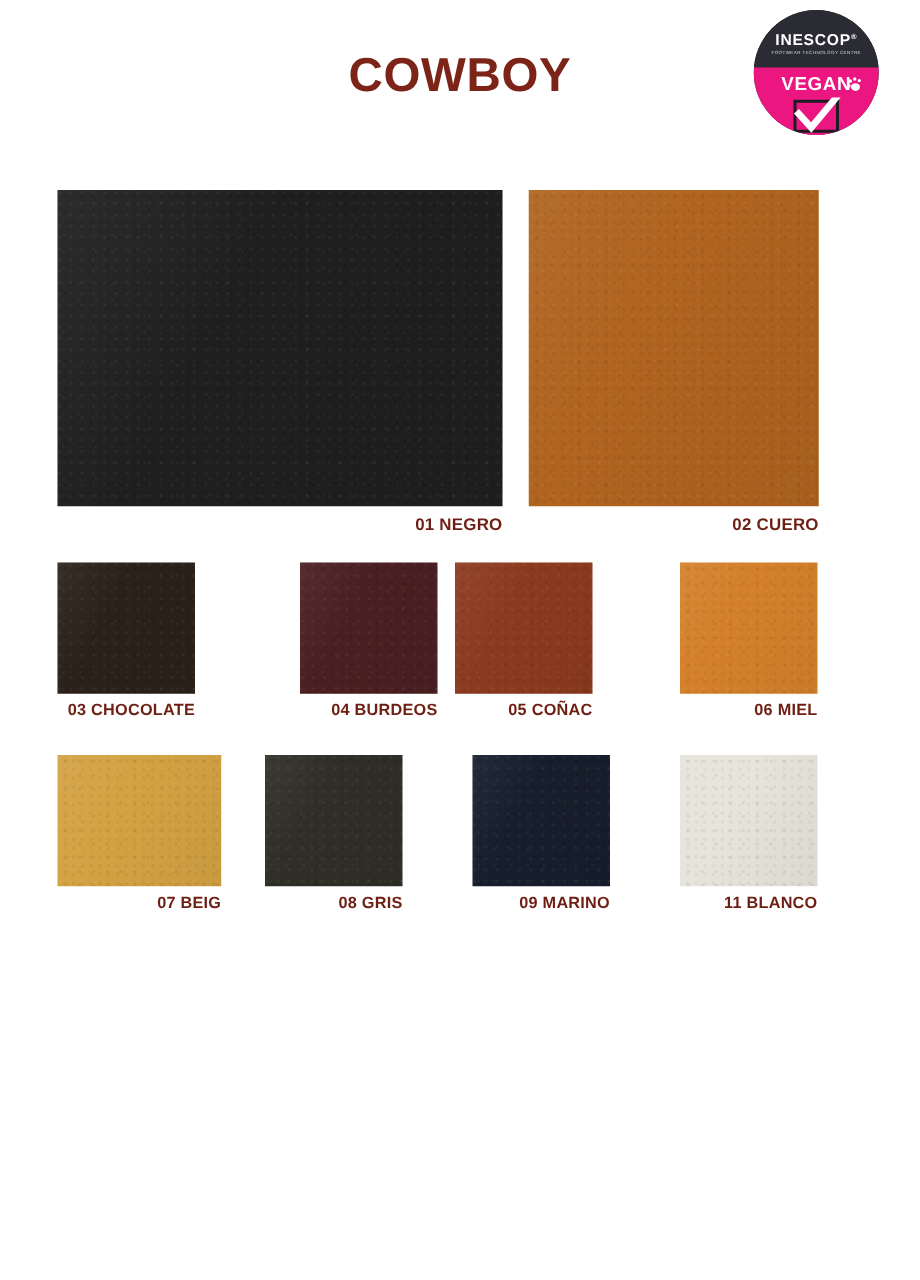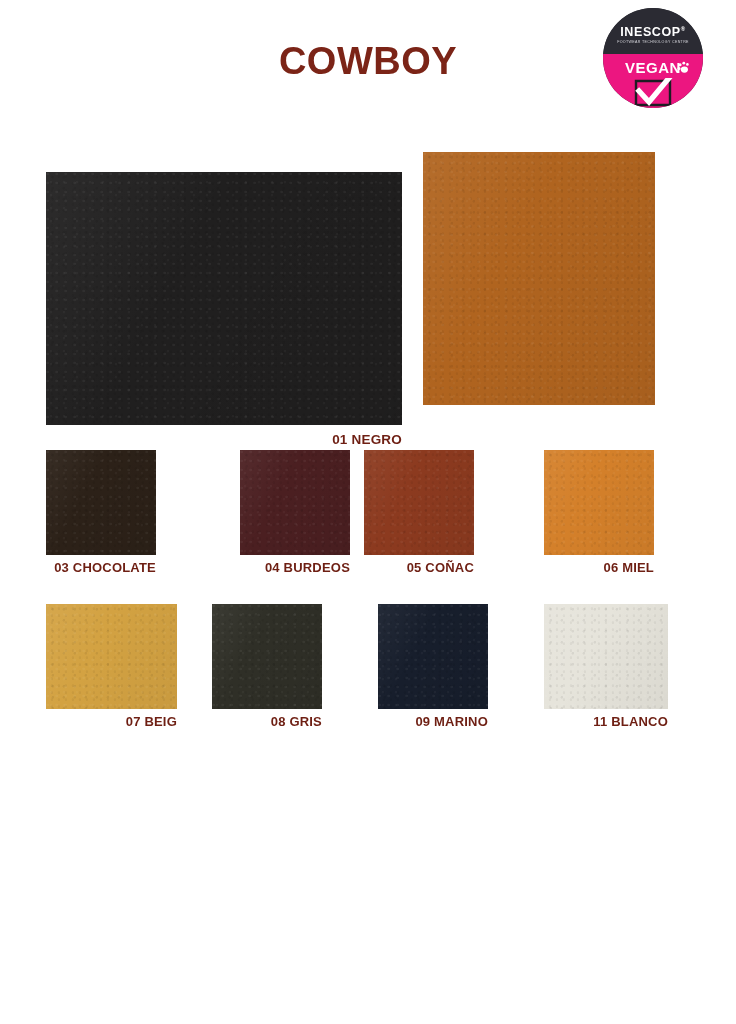--- a/index.html
+++ b/index.html
@@ -203,27 +203,28 @@
       </svg>
       <svg class="check-icon" viewBox="0 0 42 30">
         <path d="M4 3 H38 V27 H4 Z" fill="none" stroke="#1c1c22" stroke-width="2.4"></path>
         <path d="M7 13 L17 24 L37 0" fill="none" stroke="#ffffff" stroke-width="5.4" stroke-linecap="square"></path>
       </svg>
     </div>
   </div>
 
 </div>
 
-<div class="swatch" style="left:46px; top:152px; width:356px;margin-top:20px;">
+<div class="swatch" style="left:46px; top:152px; width:356px;">
   <div class="chip" style="height: 253px; background: rgb(32, 31, 31);"></div>
   <div class="chip-label big">01 NEGRO</div>
 </div>
 
 <div class="swatch" style="left:423px; top:152px; width:232px;">
   <div class="chip" style="height: 253px; background: rgb(176, 100, 31);"></div>
+  <div class="chip-label big">02 CUERO</div>
 </div>
 
 <div class="swatch" style="left:46px; top:450px; width:110px;">
   <div class="chip" style="height: 105px; background: rgb(44, 33, 24);"></div>
   <div class="chip-label">03 CHOCOLATE</div>
 </div>
 <div class="swatch" style="left:212px; top:450px; width:110px;padding-left:28px;">
   <div class="chip" style="height: 105px; background: rgb(75, 31, 33);"></div>
   <div class="chip-label">04 BURDEOS</div>
 </div>
@@ -241,16 +242,16 @@
   <div class="chip-label">07 BEIG</div>
 </div>
 <div class="swatch" style="left:212px; top:604px; width:110px;">
   <div class="chip" style="height: 105px; background: rgb(47, 47, 39);"></div>
   <div class="chip-label">08 GRIS</div>
 </div>
 <div class="swatch" style="left:378px; top:604px; width:110px;">
   <div class="chip" style="height: 105px; background: rgb(23, 30, 44);"></div>
   <div class="chip-label">09 MARINO</div>
 </div>
-<div class="swatch" style="left:544px; top:604px; width:124px;">
+<div class="swatch" style="left:544px; top:604px; width:110px;">
   <div class="chip" style="height: 105px; background: rgb(230, 228, 219);"></div>
   <div class="chip-label">11 BLANCO</div>
 </div>
 
 </body></html>

